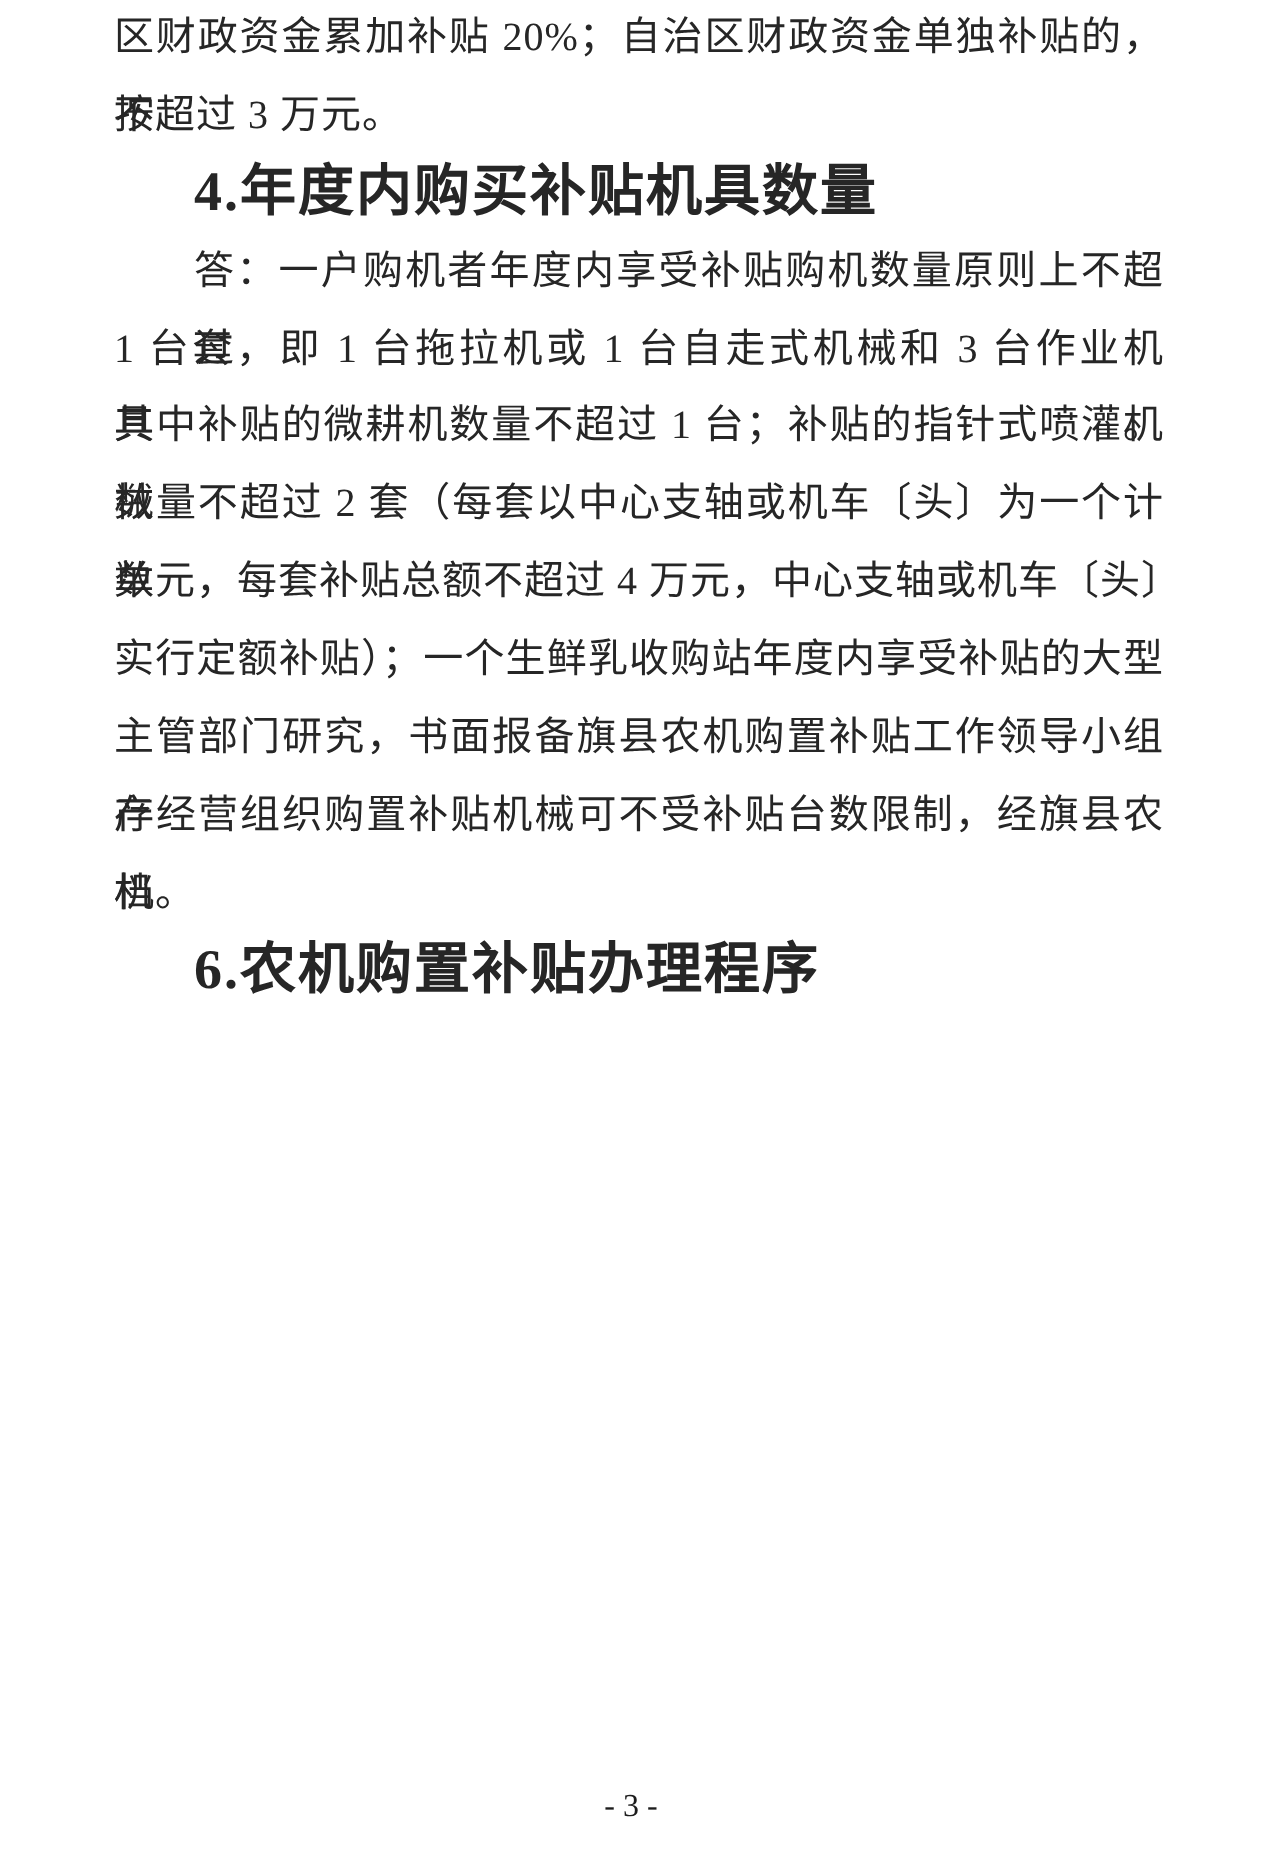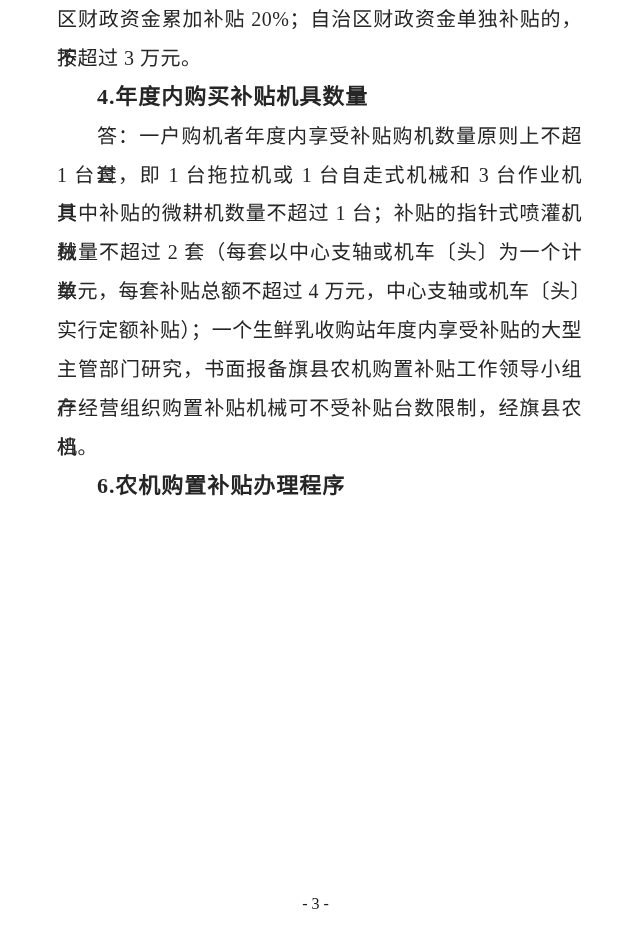--- a/index.html
+++ b/index.html
@@ -38,21 +38,21 @@
     text-align: justify;
     text-align-last: justify;
   }
   
   .ind {
     padding-left: 40px;
   }
   
   .b {
     font-weight: 700;
-    font-size: 22px;
+    font-size: 28px;
     letter-spacing: 1px;
   }
   .footer {
     position: absolute;
     left: 0;
     top: 884px;
     width: 631px;
     height: 39px;
     line-height: 39px;
     text-align: center;

